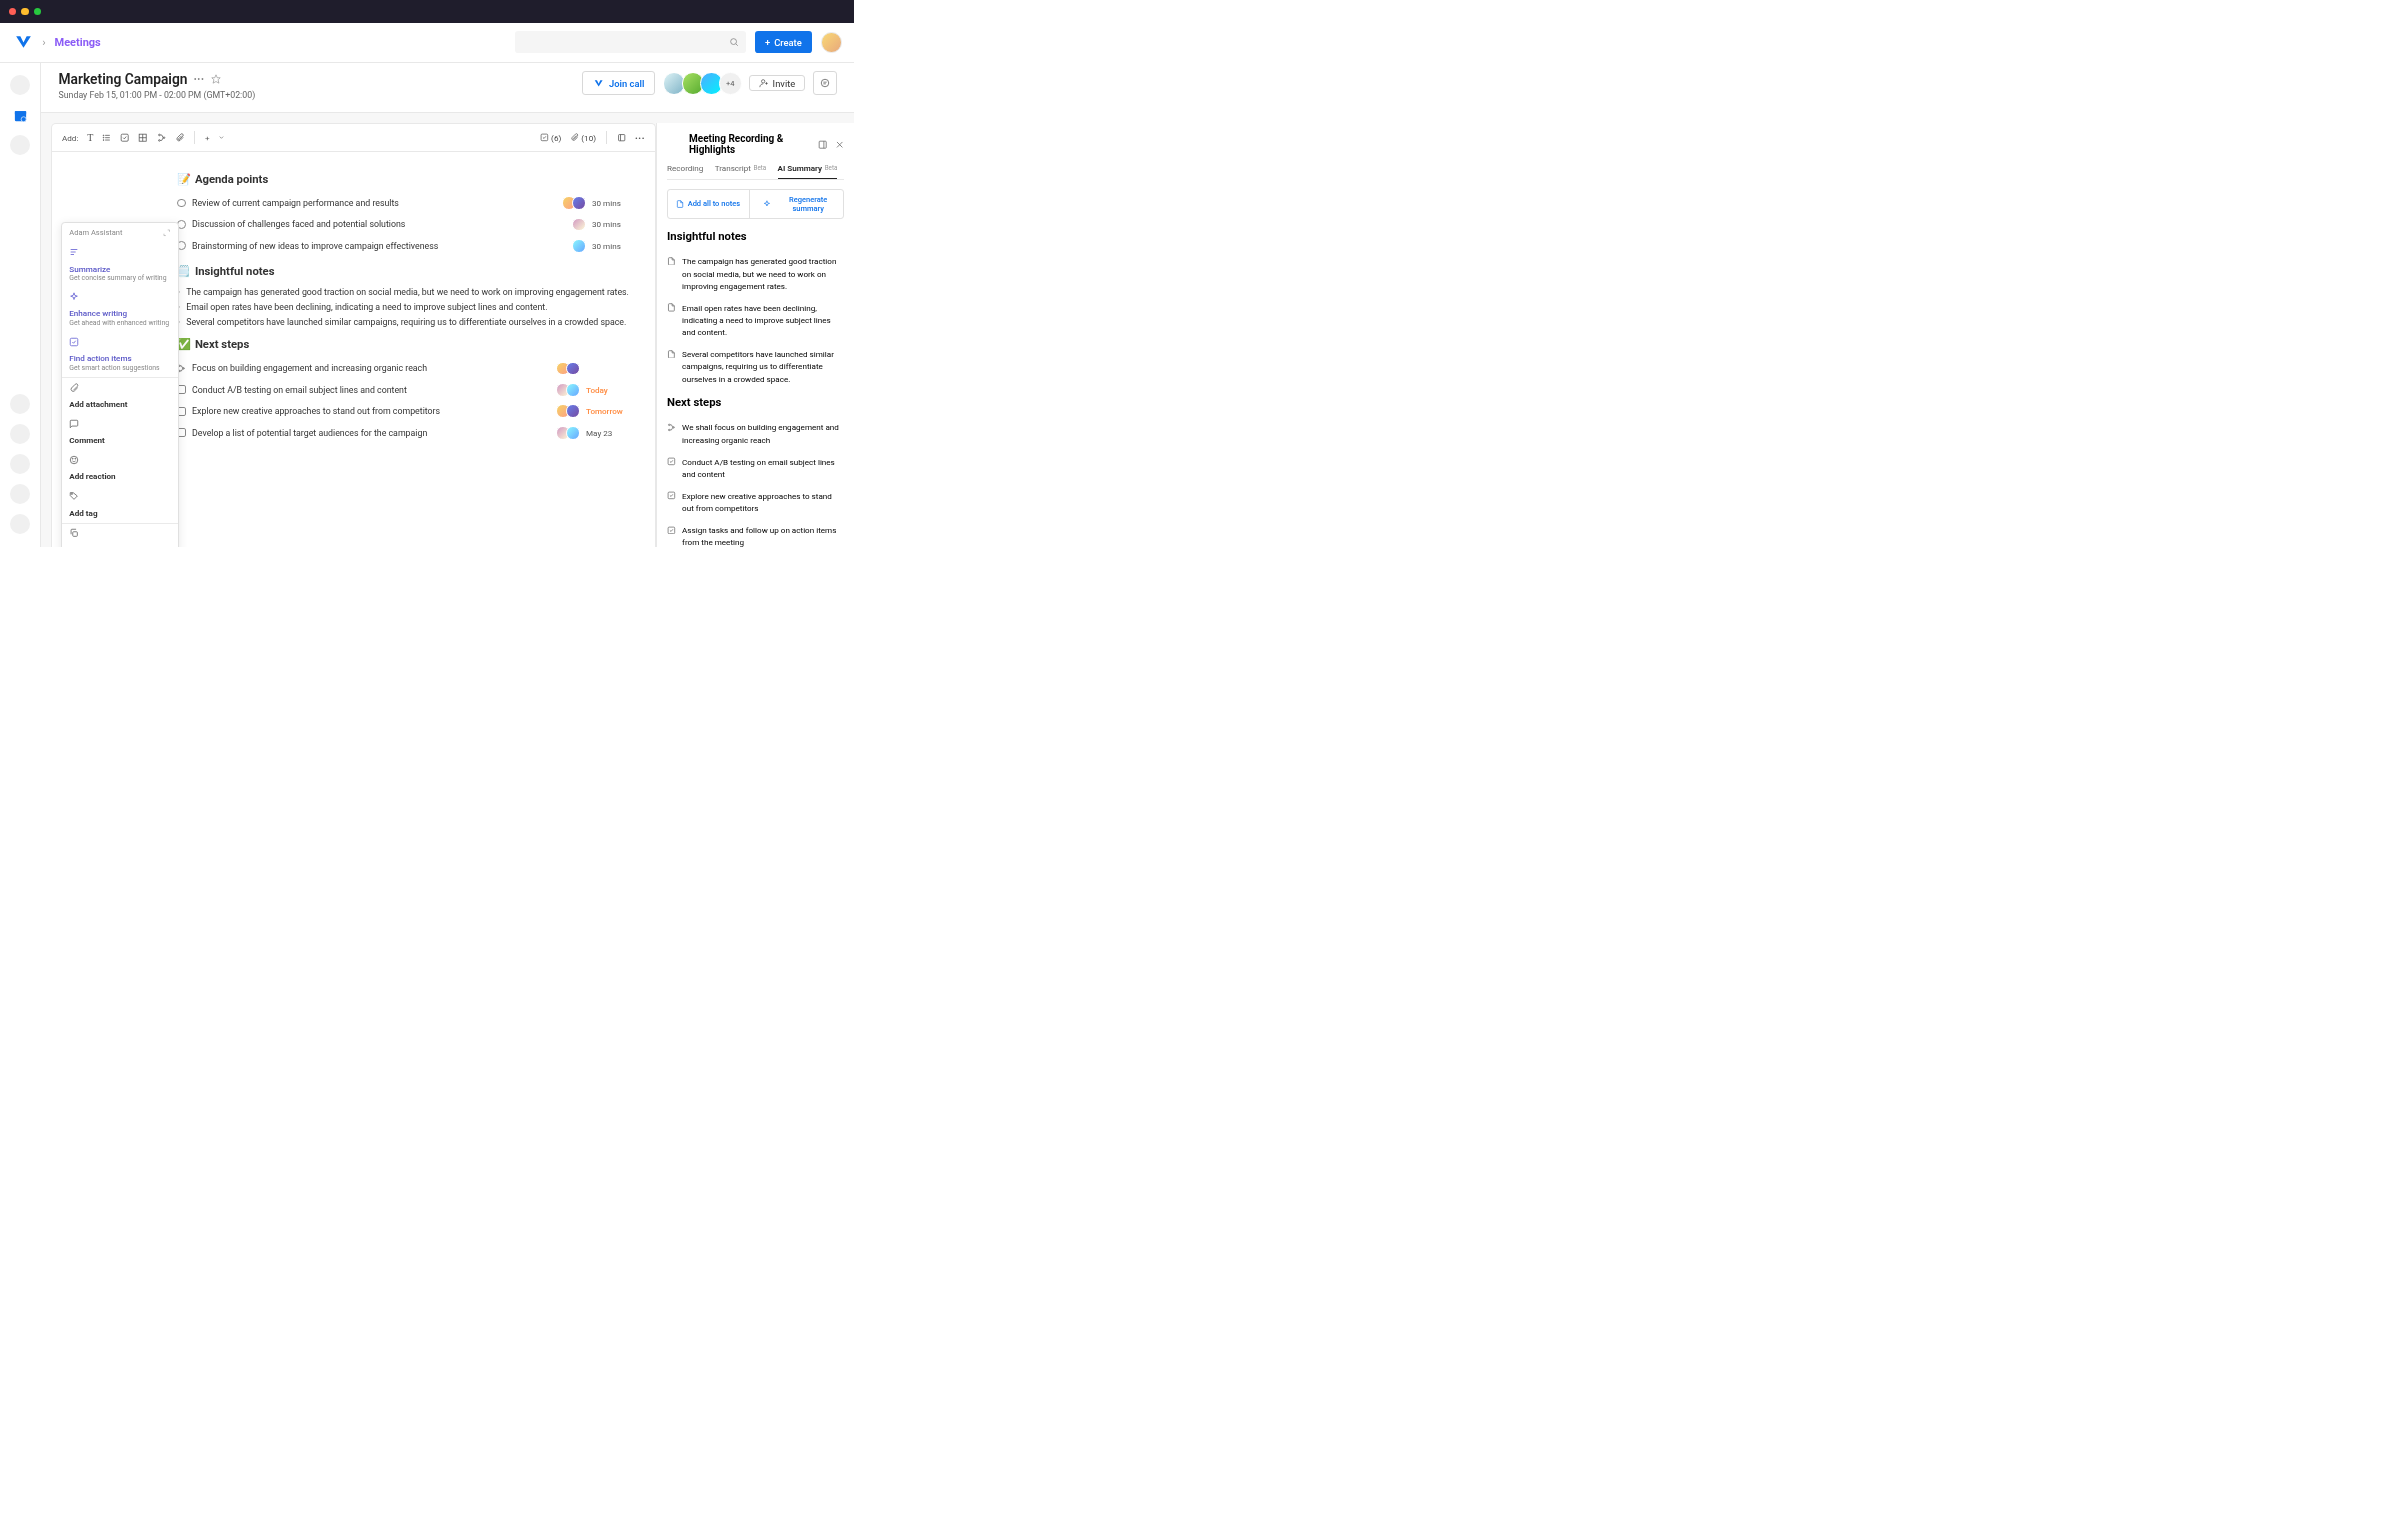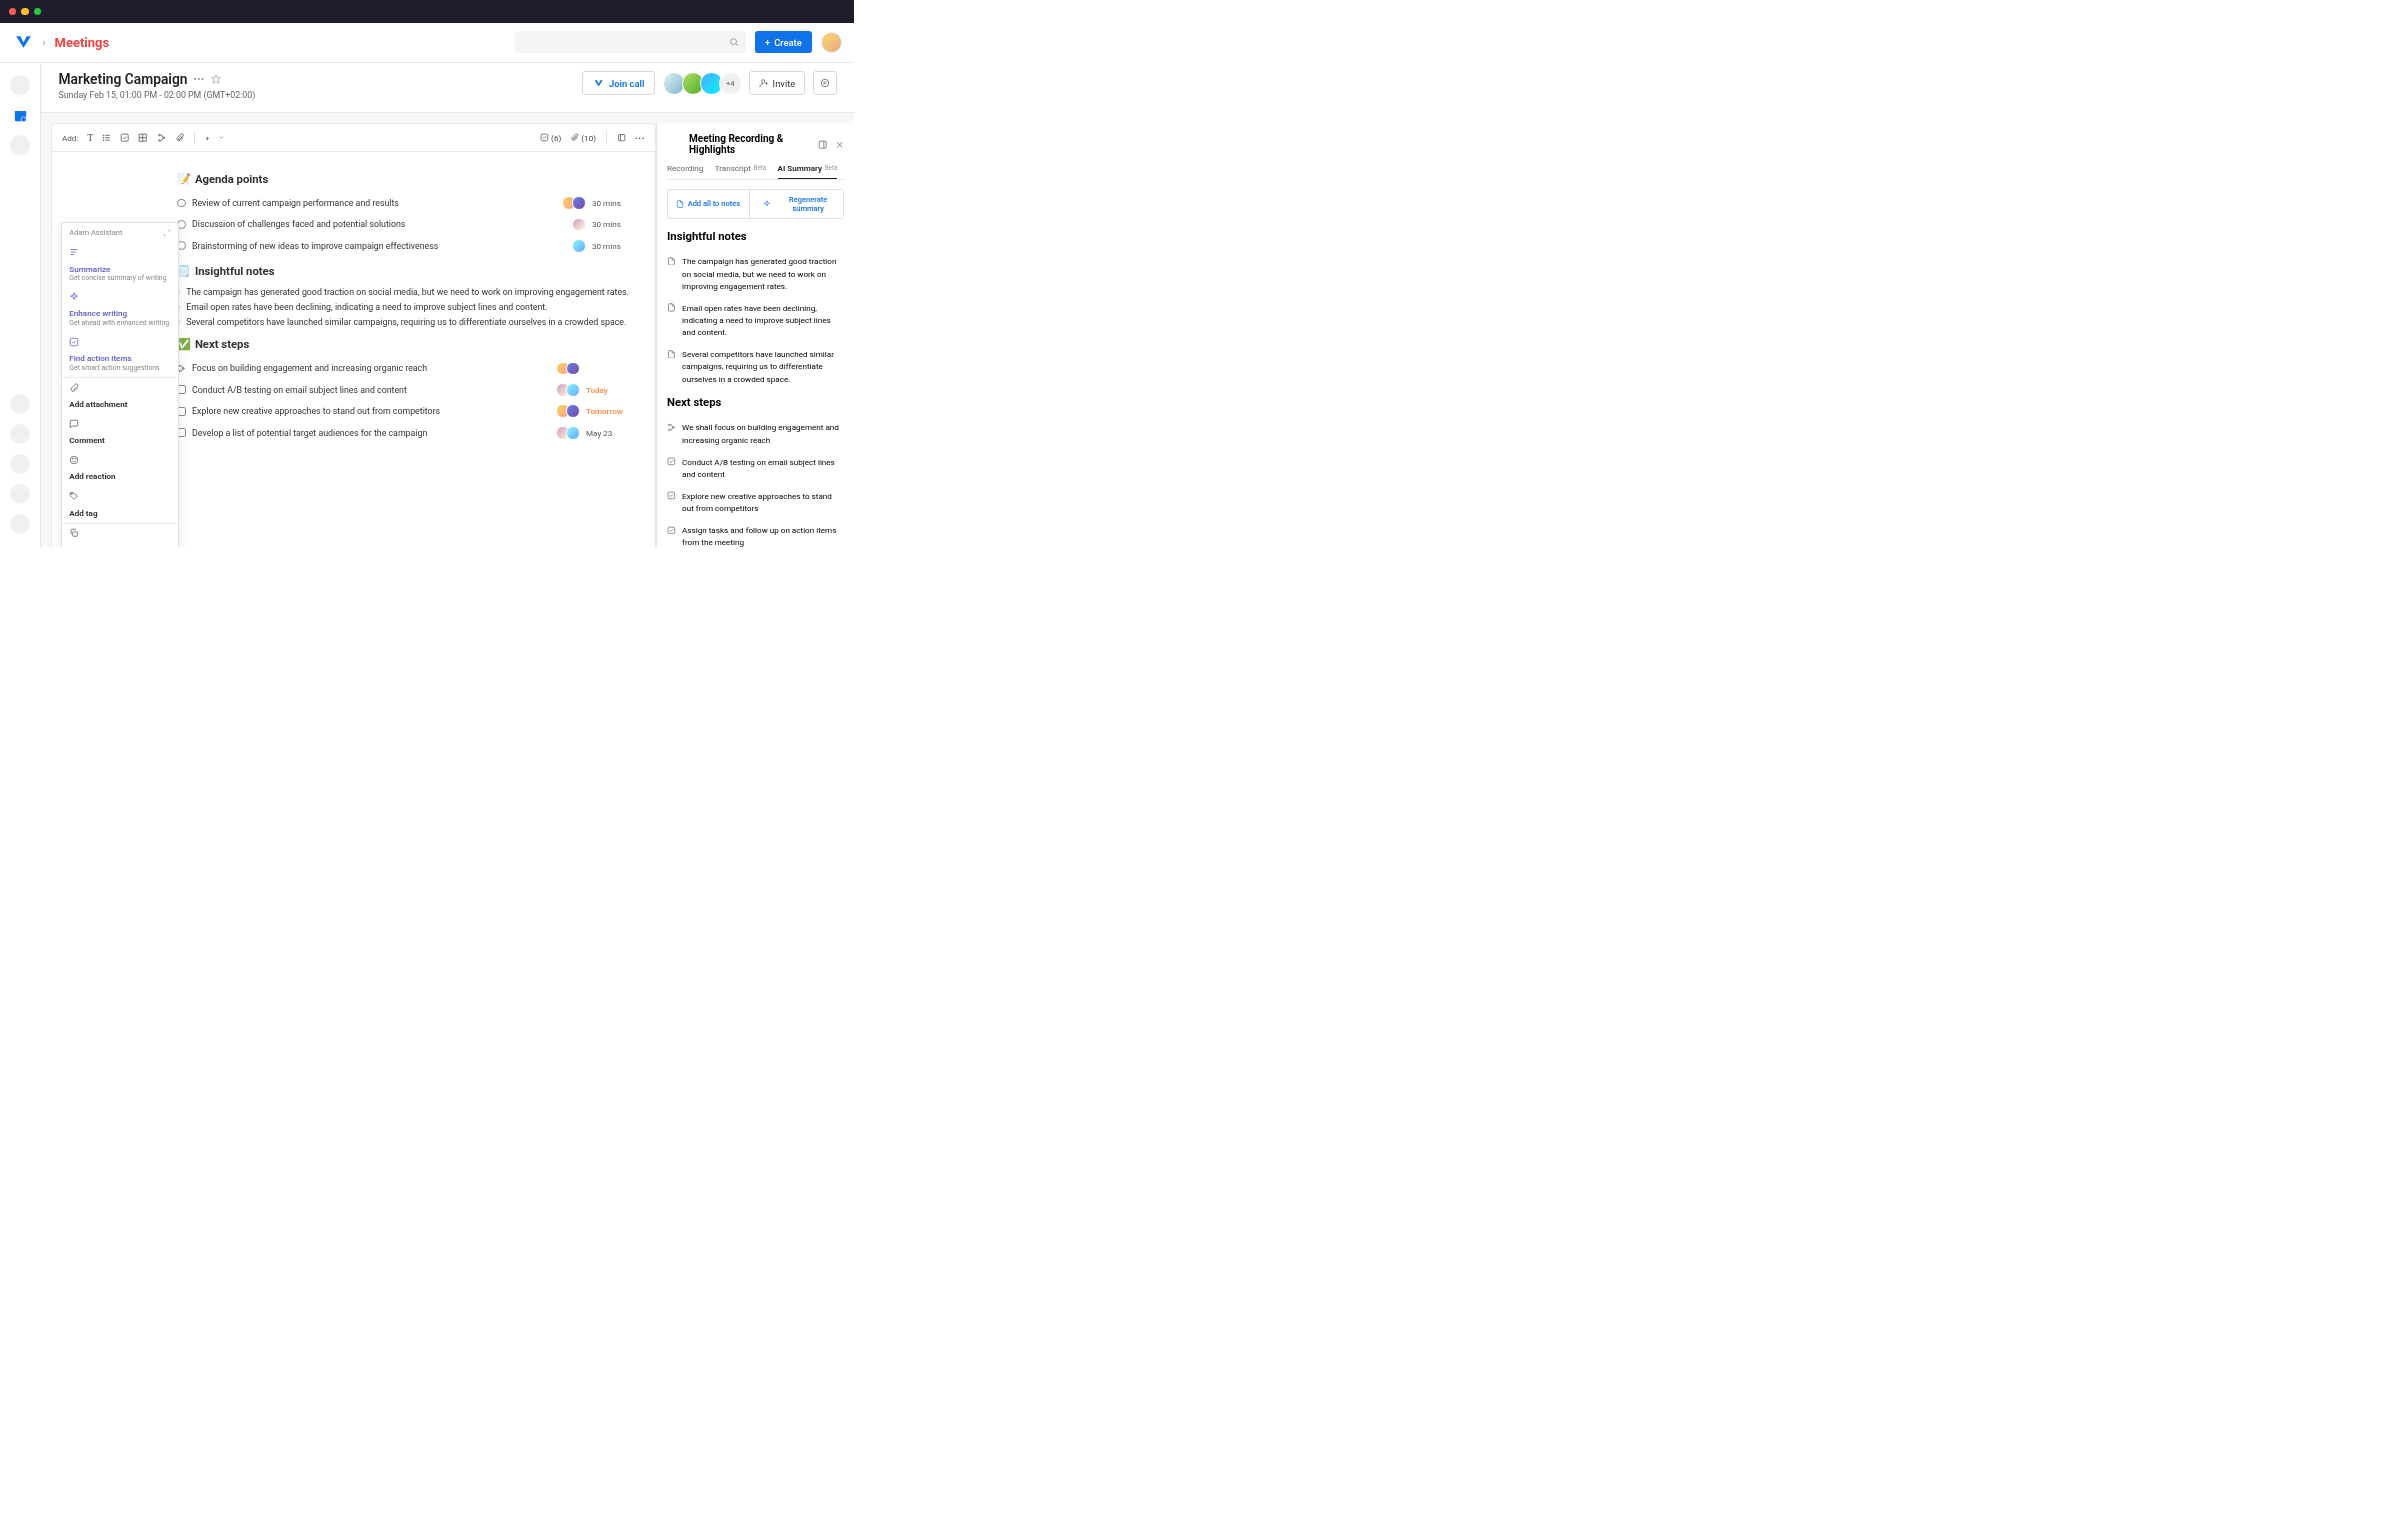--- a/index.html
+++ b/index.html
@@ -7,21 +7,21 @@
 
 .window-chrome { height: 22.5px; background: #1f1d2c; display: flex; align-items: center; padding: 0 8.8px; gap: 5px; }
 .traffic-light { width: 7.5px; height: 7.5px; border-radius: 50%; }
 .tl-red { background: #ff5f56; }
 .tl-yellow { background: #ffbd2e; }
 .tl-green { background: #27c93f; }
 
 .app-header { height: 40px; display: flex; align-items: center; padding: 0 12.5px; border-bottom: 0.6px solid #e8e8e8; gap: 8.8px; }
 .logo-svg { width: 21px; height: 21px; }
 .chevron-r { color: #a0a0a0; font-size: 11.3px; }
-.page-title { font-size: 13px; font-weight: 700; color: #ef4444; }
+.page-title { font-size: 11px; font-weight: 700; color: #8b5cf6; }
 .search-box { margin-left: auto; width: 231px; height: 22.5px; background: #f5f5f5; border-radius: 3.1px; display: flex; align-items: center; justify-content: flex-end; padding: 0 7.5px; }
 .search-icon { color: #888; }
 .btn-create { height: 22.5px; background: #1073ea; color: #fff; border: none; border-radius: 3.1px; padding: 0 10px; font-size: 9.4px; font-weight: 500; display: flex; align-items: center; gap: 3.8px; cursor: pointer; }
 .user-avatar { width: 21px; height: 21px; border-radius: 50%; background: linear-gradient(135deg, #f9d976, #e8a87c); border: 1.3px solid #e8e8e8; }
 
 .main-area { display: flex; height: calc(100% - 63px); }
 .left-rail { width: 41px; border-right: 0.6px solid #e8e8e8; display: flex; flex-direction: column; align-items: center; padding-top: 12.5px; gap: 10px; }
 .rail-item { width: 20px; height: 20px; border-radius: 50%; background: #f0f0f0; }
 .rail-item.active { background: transparent; display: flex; align-items: center; justify-content: center; }
 .cal-icon { color: #1073ea; }
@@ -36,21 +36,21 @@
 .meeting-time { font-size: 8.8px; color: #666; margin-top: 2.5px; }
 .meeting-actions { display: flex; align-items: center; gap: 7.5px; }
 .btn-join { height: 24px; border: 0.6px solid #d8d8d8; background: #fff; border-radius: 3.1px; padding: 0 10px; font-size: 9.4px; font-weight: 600; color: #1073ea; display: flex; align-items: center; gap: 5px; cursor: pointer; }
 .attendees { display: flex; align-items: center; }
 .att-av { width: 22.5px; height: 22.5px; border-radius: 50%; border: 1.3px solid #fff; margin-left: -3.8px; }
 .att-av:first-child { margin-left: 0; }
 .av-1 { background: linear-gradient(135deg, #def3f6, #7fb3c7); }
 .av-2 { background: linear-gradient(135deg, #a8e063, #56ab2f); }
 .av-3 { background: linear-gradient(135deg, #4facfe, #00f2fe); }
 .att-more { width: 22.5px; height: 22.5px; border-radius: 50%; background: #f0f0f0; border: 1.3px solid #fff; margin-left: -3.8px; display: flex; align-items: center; justify-content: center; font-size: 7.5px; color: #555; }
-.btn-invite { height: 24px; border: 0.6px solid #d8d8d8; background: #fff; border-radius: 3.1px; padding: 0 8.8px; font-size: 9.4px; color: #333; display: flex; align-items: center; gap: 3.8px; cursor: pointer; }
+.btn-invite { height: 16px; border: 0.6px solid #d8d8d8; background: #fff; border-radius: 3.1px; padding: 0 8.8px; font-size: 9.4px; color: #333; display: flex; align-items: center; gap: 3.8px; cursor: pointer; }
 .btn-icon-only { width: 24px; height: 24px; border: 0.6px solid #d8d8d8; background: #fff; border-radius: 3.1px; display: flex; align-items: center; justify-content: center; cursor: pointer; }
 
 .body-row { display: flex; flex: 1; padding: 10px 0 0 10px; gap: 0; overflow: hidden; }
 .notes-panel { flex: 1; background: #fff; border-radius: 5px 5px 0 0; border: 0.6px solid #e8e8e8; border-bottom: none; display: flex; flex-direction: column; overflow: visible; position: relative; }
 .toolbar { height: 27.5px; border-bottom: 0.6px solid #e8e8e8; display: flex; align-items: center; padding: 0 10px; gap: 8.8px; font-size: 8.1px; color: #555; }
 .toolbar .sep { width: 0.6px; height: 12.5px; background: #e0e0e0; margin: 0 1.3px; }
 .toolbar-right { margin-left: auto; display: flex; align-items: center; gap: 8.8px; }
 .tool-chip { display: flex; align-items: center; gap: 2.5px; font-size: 8.1px; color: #444; }
 
 .doc-content { padding: 12.5px 25px 12.5px 125px; font-size: 8.8px; color: #333; position: relative; }

